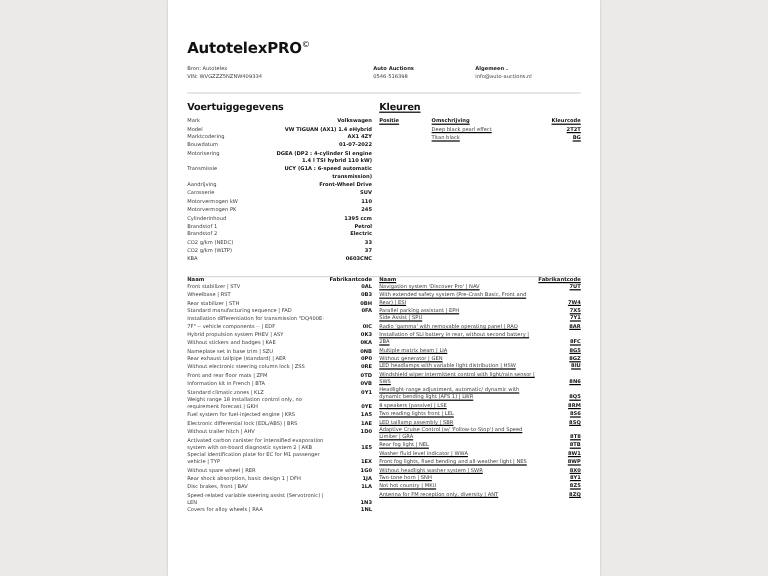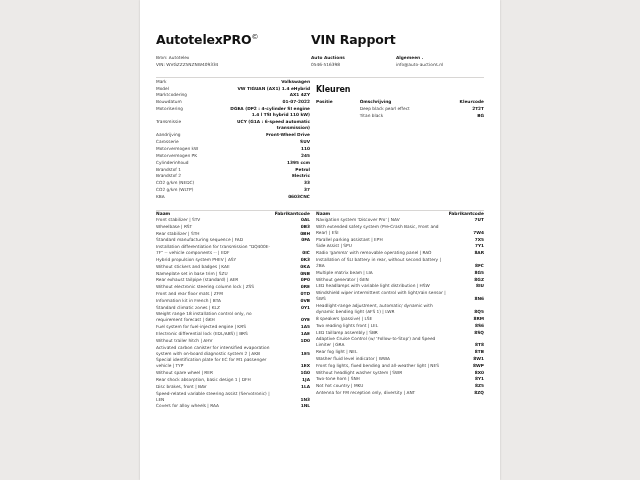--- a/index.html
+++ b/index.html
@@ -60,21 +60,21 @@
     font-weight: 700;
     color: #111;
     margin: 7px 0 4px 0;
     letter-spacing: -0.1px;
   }
   .cols {
     display: flex;
     align-items: flex-start;
   }
   .col-left { width: 160px; padding-right: 6px; box-sizing: border-box; }
-  .col-right { width: 168px; box-sizing: border-box; }
+  .col-right { width: 168px; box-sizing: border-box; text-decoration: underline; }
 
   table.kv { width: 100%; border-collapse: collapse; }
   table.kv td {
     font-size: 4.3px;
     line-height: 1.42;
     color: #3a3a3a;
     vertical-align: top;
     padding: 0.4px 0;
   }
   table.kv td.k { text-align: left; width: 48%; }
@@ -123,21 +123,20 @@
     width: 30px;
   }
 </style>
 </head>
 <body>
 
 <div id="page">
 
   <div class="hdr-row">
     <div class="brand"><span>AutotelexPRO</span><sup>©</sup></div>
-    <div class="doctitle">VIN Rapport</div>
   </div>
 
   <div class="meta-row">
     <div class="meta-col">
       <div><span>Bron:</span> <span>Autotelex</span></div>
       <div><span>VIN:</span> <span>WVGZZZ5NZNW409334</span></div>
     </div>
     <div class="meta-col narrow">
       <div><b>Auto Auctions</b></div>
       <div>0546-516398</div>
@@ -145,20 +144,21 @@
     <div class="meta-col narrow">
       <div><b>Algemeen .</b></div>
       <div>info@auto-auctions.nl</div>
     </div>
   </div>
 
   <div class="rule"></div>
 
   <div class="cols">
     <div class="col-left">
+      <div class="section-title">Voertuiggegevens</div>
       <table class="kv">
           <tbody id="vehicle-body">
             <tr>
               <td class="k">Mark</td>
               <td class="v">Volkswagen</td>
             </tr>
             <tr>
               <td class="k">Model</td>
               <td class="v">VW TIGUAN (AX1) 1.4 eHybrid</td>
             </tr>

